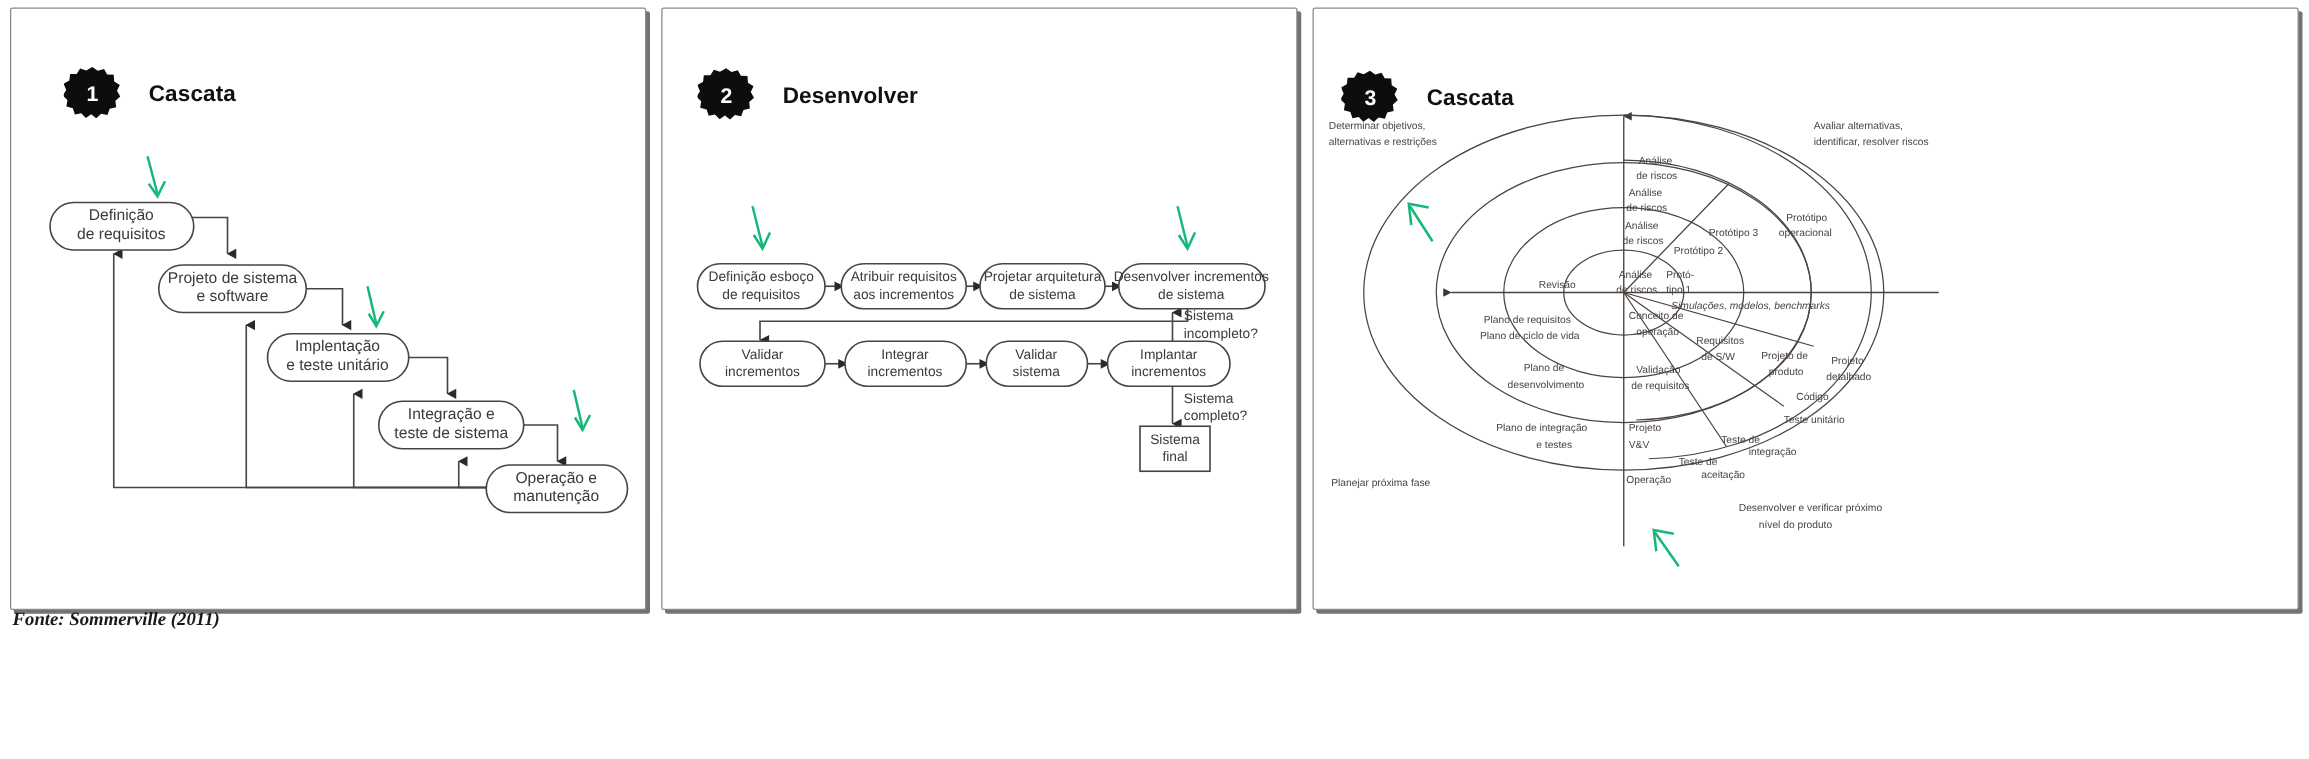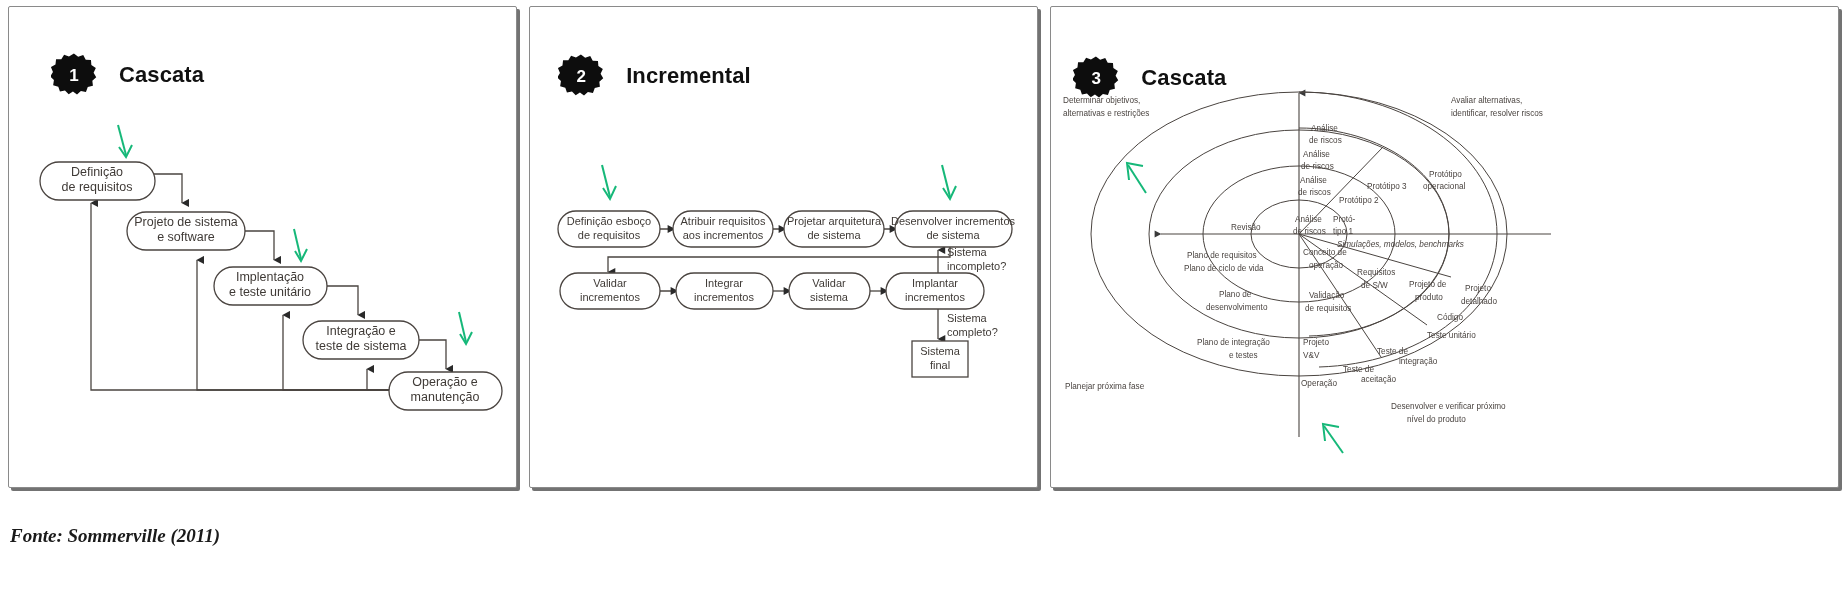--- a/index.html
+++ b/index.html
@@ -57,40 +57,39 @@
   .badge svg { position: absolute; inset: 0; }
   .badge span {
     position: relative;
     color: #ffffff;
     font-size: 17px;
     font-weight: bold;
     font-family: "Liberation Sans", sans-serif;
     line-height: 1;
   }
   .panel-title {
-    font-size: 22px;
+    font-size: 18px;
     font-weight: bold;
     color: #111111;
     letter-spacing: 0.1px;
     white-space: nowrap;
   }
 
   .diagram { position: absolute; left: 0; top: 0; width: 100%; height: 100%; }
   .diagram svg { display: block; }
 
   .caption {
     position: absolute;
     left: 10px;
     top: 488px;
-    font-size: 19px;
+    font-size: 15px;
     font-style: italic;
     font-weight: bold;
     color: #1a1a1a;
     font-family: "Liberation Serif", serif;
-    margin-top: 37px;
   }
 
   text { font-family: "Liberation Sans", sans-serif; fill: #3f3a36; }
   .nd { font-size: 12.5px; }
   .nd-sm { font-size: 11px; }
   .sp { font-size: 8.2px; fill: #4a4440; }
   .sp-i { font-size: 8.2px; font-style: italic; fill: #4a4440; }
   .stroke-g { stroke: #4a4440; fill: none; }
 </style>
 </head>
@@ -183,21 +182,21 @@
     </div>
 
     <div class="panel panel-2 p2">
       <div class="panel-head">
         <div class="badge">
           <svg viewBox="0 0 46 46" width="46" height="46" aria-hidden="true">
             <path d="M23 1 L27.4 4.2 L32.6 2.6 L35.2 7.3 L40.6 7.5 L41 12.9 L45.6 15.8 L43.3 20.7 L46 25.3 L42 28.9 L42.6 34.3 L37.3 35.5 L35.4 40.6 L30.2 39.5 L26.2 43.2 L22 40 L17.6 43 L13.8 39.2 L8.6 40.2 L6.9 35.1 L1.6 33.7 L2.4 28.3 L-1.4 24.6 L1.4 19.9 L-0.7 14.9 L4 12.2 L4.6 6.8 L10 6.8 L12.9 2.2 L17.9 4 Z" fill="#0d0d0d" transform="translate(0.6,0.6) scale(0.97)"></path>
           </svg>
           <span>2</span>
         </div>
-        <div class="panel-title">Incremental</div>
+        <div class="panel-title">Desenvolver</div>
       </div>
 
       <div class="diagram">
         <svg width="510" height="486" viewBox="0 0 510 486">
           <defs>
             <marker id="ahR2" markerWidth="9" markerHeight="9" refX="8" refY="4.4" orient="auto" markerUnits="userSpaceOnUse">
               <path d="M0.6,0.5 L0.6,8.4 L8.4,4.4 Z" fill="#2a2a2a"></path>
             </marker>
             <marker id="ahD2" markerWidth="9" markerHeight="9" refX="4.4" refY="7.8" orient="auto" markerUnits="userSpaceOnUse">
               <path d="M0.4,0.5 L8.5,0.5 L4.4,8.2 Z" fill="#2a2a2a"></path>

